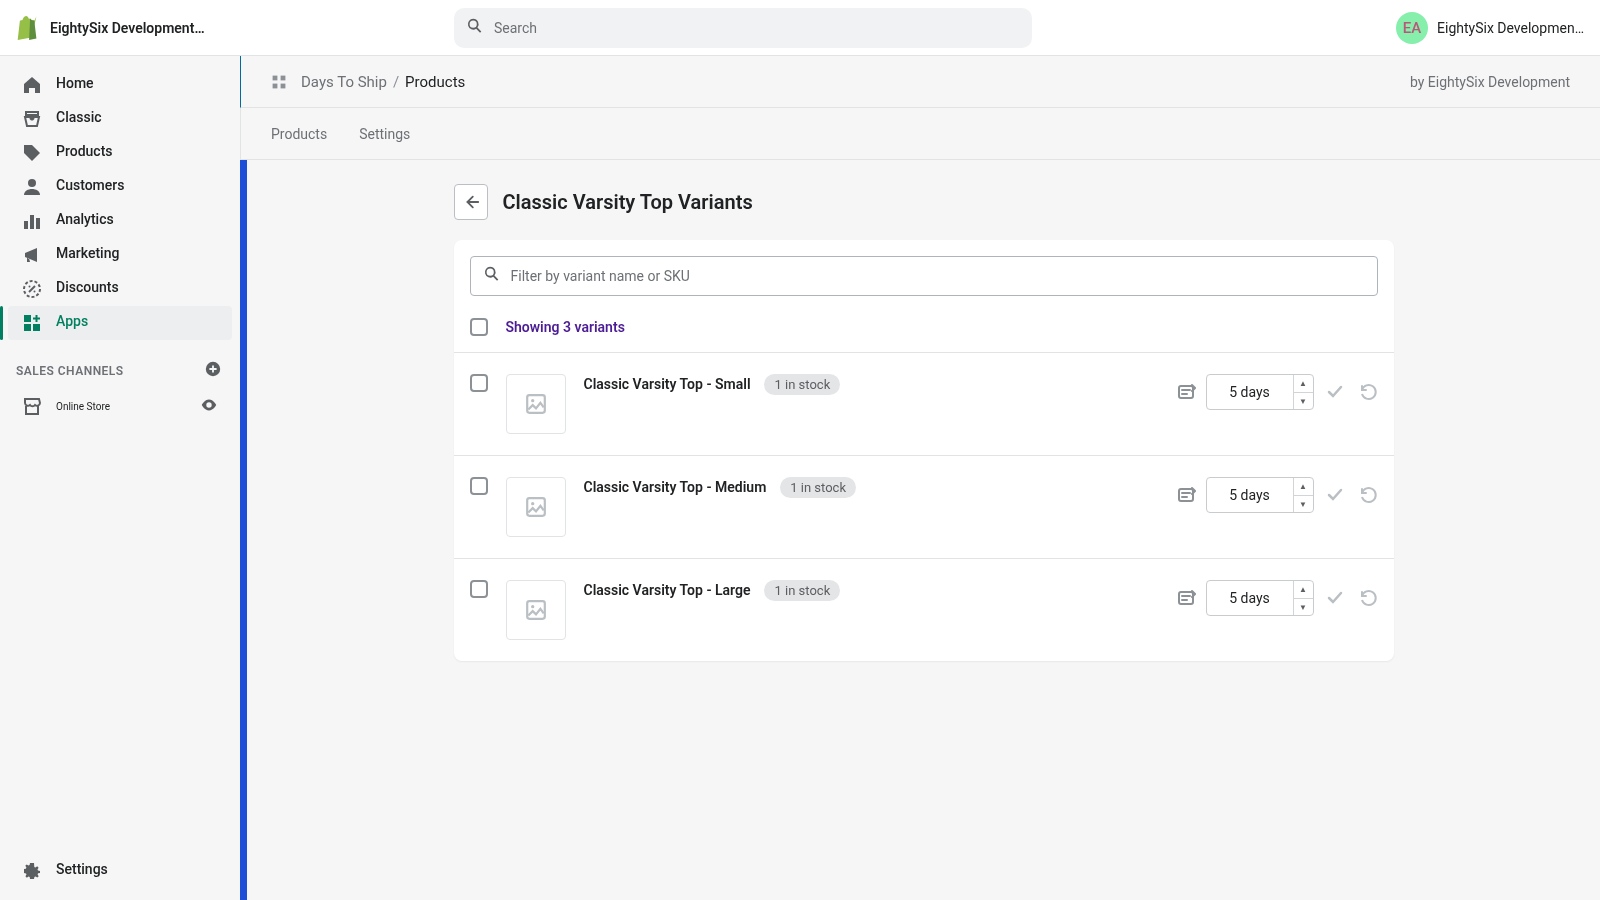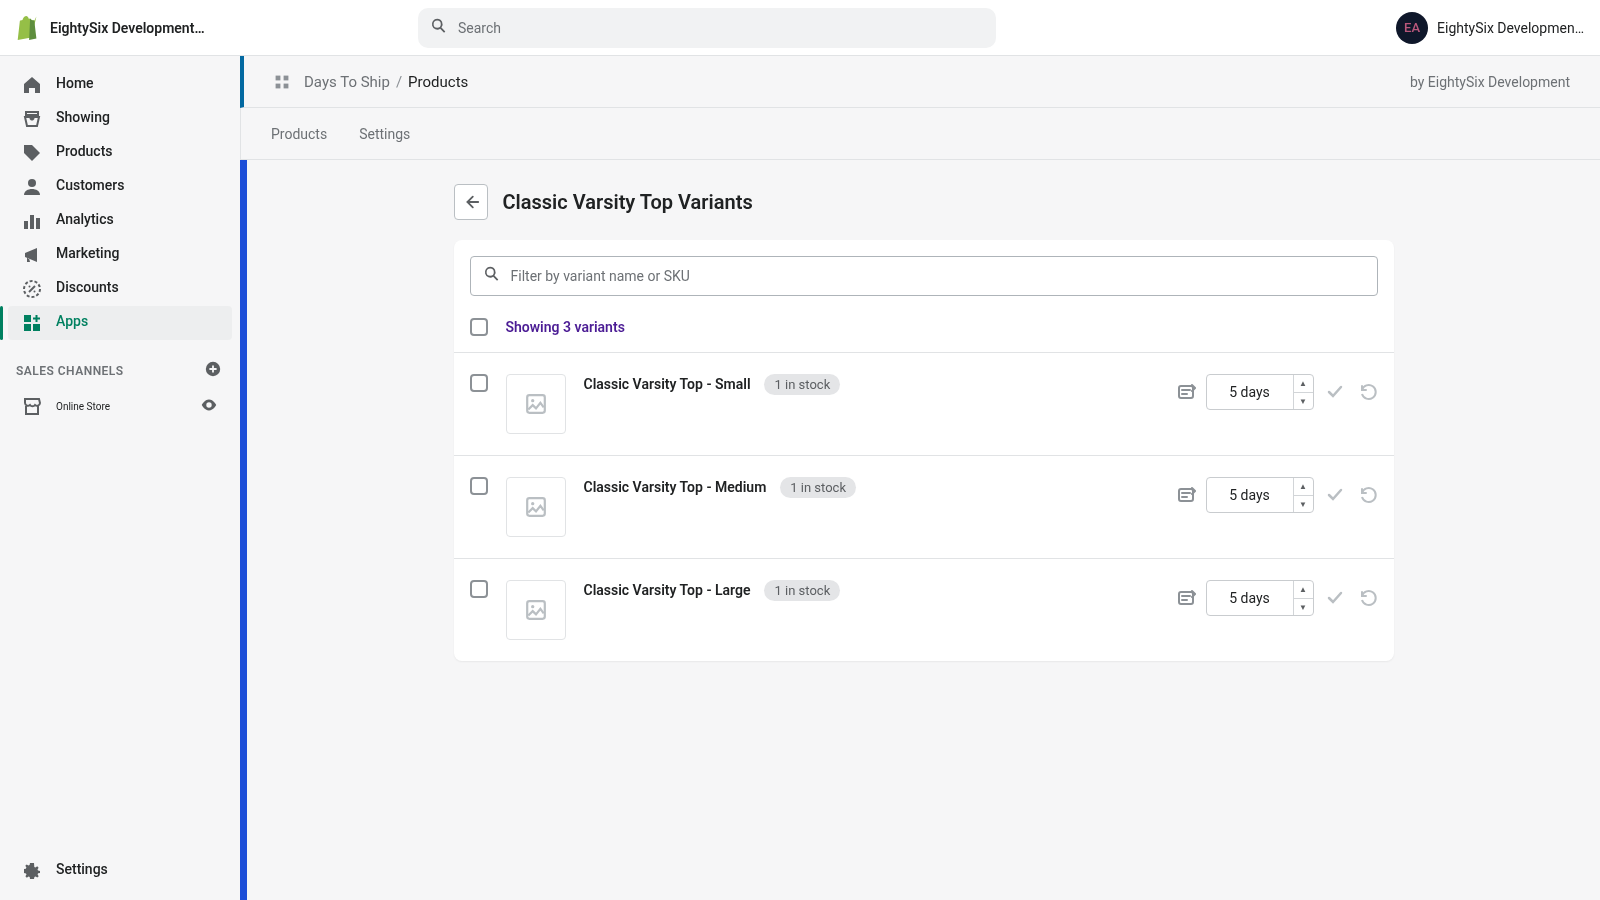--- a/index.html
+++ b/index.html
@@ -1,46 +1,46 @@
 <!DOCTYPE html>
 <html><head>
 <meta charset="utf-8">
 <style>
 * { margin: 0; padding: 0; box-sizing: border-box; font-family: -apple-system, BlinkMacSystemFont, "Segoe UI", Roboto, sans-serif; }
 body { background: #f6f6f7; height: 900px; width: 1600px; overflow: hidden; }
 
 
-.topbar { height: 56px; background: #fff; border-bottom: 1px solid #e1e3e5; display: flex; align-items: center; padding: 12px 16px; }
+.topbar { height: 56px; background: #fff; border-bottom: 1px solid #e1e3e5; display: flex; align-items: center; padding: 12px 16px; gap: 36px; }
 .logo-wrap { display: flex; align-items: center; width: 402px; gap: 12px; }
 .logo-icon svg { display: block; }
 .store-name { font-size: 14px; font-weight: 600; color: #202223; max-width: 160px; white-space: nowrap; overflow: hidden; text-overflow: ellipsis; }
 .searchbar { flex: 0 0 578px; height: 40px; background: #f1f2f3; border-radius: 10px; display: flex; align-items: center; padding: 0 12px; gap: 10px; }
 .search-icon { color: #5c5f62; }
 .search-input { border: none; background: transparent; outline: none; font-size: 14px; flex: 1; color: #333; }
 .search-input::placeholder { color: #6d7175; }
 .topbar-right { margin-left: auto; display: flex; align-items: center; gap: 9px; }
-.avatar { width: 32px; height: 32px; border-radius: 50%; background: #0f172a; color: #b9577b; display: flex; align-items: center; justify-content: center; font-size: 13px; font-weight: 500; }
+.avatar { width: 32px; height: 32px; border-radius: 50%; background: #86efac; color: #b9577b; display: flex; align-items: center; justify-content: center; font-size: 15px; font-weight: 500; }
 .acct-name { font-size: 14px; color: #202223; max-width: 160px; white-space: nowrap; overflow: hidden; text-overflow: ellipsis; }
 
 
 .sidebar { position: absolute; top: 56px; left: 0; width: 240px; bottom: 0; background: #f6f6f7; padding-top: 12px; display: flex; flex-direction: column; }
 .nav-item { display: flex; align-items: flex-start; gap: 14px; padding: 7px 14px; font-size: 14px; color: #202223; margin: 0 8px; border-radius: 4px; cursor: pointer; font-weight: 500; }
 .nav-item.active { background: #edeeef; color: #008060; position: relative; }
 .nav-item.active::before { content: ''; position: absolute; left: -8px; top: 0; bottom: 0; width: 3px; background: #008060; border-radius: 2px; }
 .nav-icon { width: 20px; height: 20px; color: #5c5f62; display:flex; align-items:center; justify-content:center;}
 .nav-item.active .nav-icon { color: #008060; }
 .section-header { display: flex; align-items: center; justify-content: space-between; padding: 20px 18px 8px 16px; font-size: 12px; font-weight: 600; color: #6d7175; letter-spacing: 0.04em; }
 .add-channel-btn { color: #5c5f62; cursor: pointer; }
 .channel-item { display: flex; align-items: center; gap: 14px; padding: 7px 14px; font-size: 10px; color: #202223; margin: 0 8px; border-radius: 4px; cursor: pointer; }
 .channel-item .preview-icon { margin-left: auto; color: #5c5f62; }
 .sidebar-footer { margin-top: auto; padding-bottom: 12px; }
 
 
 .main { position: absolute; top: 56px; left: 240px; right: 0; bottom: 0; background: #f6f6f7; display: flex; flex-direction: column; }
-.app-bar { height: 52px; border-bottom: 1px solid #e1e3e5; border-left: 4px solid #0369a1; display: flex; align-items: center; padding: 0 30px; }
+.app-bar { height: 52px; border-bottom: 1px solid #e1e3e5; border-left: 1px solid #0369a1; display: flex; align-items: center; padding: 0 30px; }
 .app-icon { color: #8c9196; margin-right: 14px; display:flex; }
 .crumb { font-size: 15px; color: #6d7175; cursor: pointer; }
 .crumb-sep { font-size: 15px; color: #8c9196; padding: 0 6px; }
 .crumb-current { font-size: 15px; color: #202223; }
 .byline { margin-left: auto; font-size: 14px; color: #6d7175; }
 
 .app-tabs { height: 52px; border-bottom: 1px solid #e1e3e5; border-left: 1px solid #e1e3e5; display: flex; align-items: center; padding: 0 30px; gap: 32px; }
 .app-tab { font-size: 14px; color: #6d7175; cursor: pointer; }
 
 .content { padding: 24px 30px; border-left: 7px solid #1d4ed8; flex: 1; overflow: auto; }
@@ -107,21 +107,21 @@
       </span>
     <span>Home</span>
   </div>
   <div class="nav-item">
     <span class="nav-icon">
         <svg width="20" height="20" viewBox="0 0 20 20" fill="currentColor">
           <path d="M4 3h12v3H4zM3 8h14l-2 9H5z" stroke="currentColor" stroke-width="2" fill="none"></path>
           <path d="M10 6v5m0 0l-2-2m2 2l2-2" stroke="currentColor" stroke-width="2" fill="none"></path>
         </svg>
       </span>
-    <span>Showing</span>
+    <span>Classic</span>
   </div>
   <div class="nav-item">
     <span class="nav-icon">
         <svg width="20" height="20" viewBox="0 0 20 20" fill="currentColor">
           <path d="M2 2h8l8 8-8 8-8-8zM6 6a1 1 0 110 2 1 1 0 010-2z"></path>
         </svg>
       </span>
     <span>Products</span>
   </div>
   <div class="nav-item">

